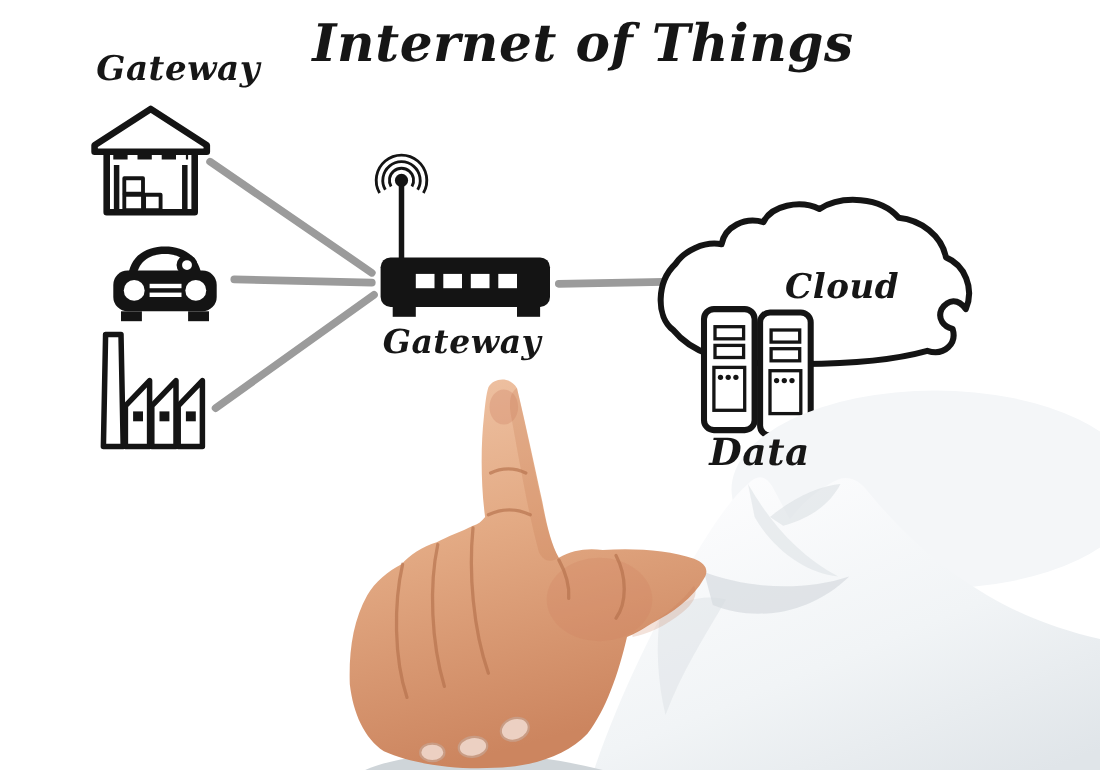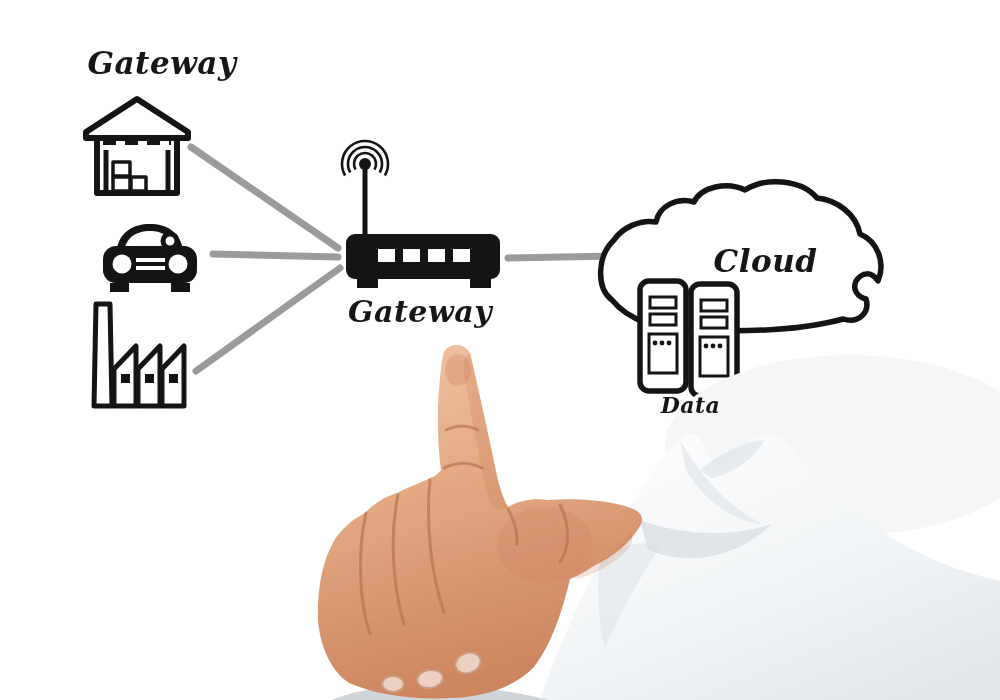--- a/index.html
+++ b/index.html
@@ -24,21 +24,21 @@
     text-align: center;
     white-space: nowrap;
     line-height: 1.0;
     letter-spacing: 0.5px;
     user-select: none;
   }
   .title        { top: 16px;  left: 270px; width: 520px; font-size: 47px; }
   .things-label { top: 48px;  left: 82px;  width: 160px; font-size: 31px; }
   .gateway-label{ top: 297px; left: 330px; width: 180px; font-size: 30px; }
   .cloud-label  { top: 246px; left: 688px; width: 155px; font-size: 31px; }
-  .datacenter-label { top: 394px; left: 608px; width: 165px; font-size: 22px; line-height: 1.08; white-space: normal; }
+  .datacenter-label { top: 394px; left: 608px; width: 165px; font-size: 34px; line-height: 1.08; white-space: normal; }
 </style>
 </head>
 <body>
 
 <div class="stage">
 
   <svg class="diagram-art" viewBox="0 0 1000 700">
     <defs>
       <linearGradient id="skinGrad" x1="0" y1="0" x2="0.25" y2="1">
         <stop offset="0" stop-color="#f0c5a7"></stop>
@@ -207,20 +207,21 @@
       </g>
 
       <g fill="#ecd0c2" stroke="#c99c84" stroke-width="2">
         <ellipse cx="468" cy="663" rx="13" ry="10" transform="rotate(-20 468 663)"></ellipse>
         <ellipse cx="430" cy="679" rx="13" ry="9" transform="rotate(-8 430 679)"></ellipse>
         <ellipse cx="393" cy="684" rx="11" ry="8"></ellipse>
       </g>
     </g>
   </svg>
 
+  <div class="script-label title">Internet of Things</div>
   <div class="script-label things-label">Gateway</div>
   <div class="script-label cloud-label">Cloud</div>
   <div class="script-label gateway-label">Gateway</div>
   <div class="script-label datacenter-label">
     <span>Data</span><br>
   </div>
 
 </div>
 
 </body></html>

